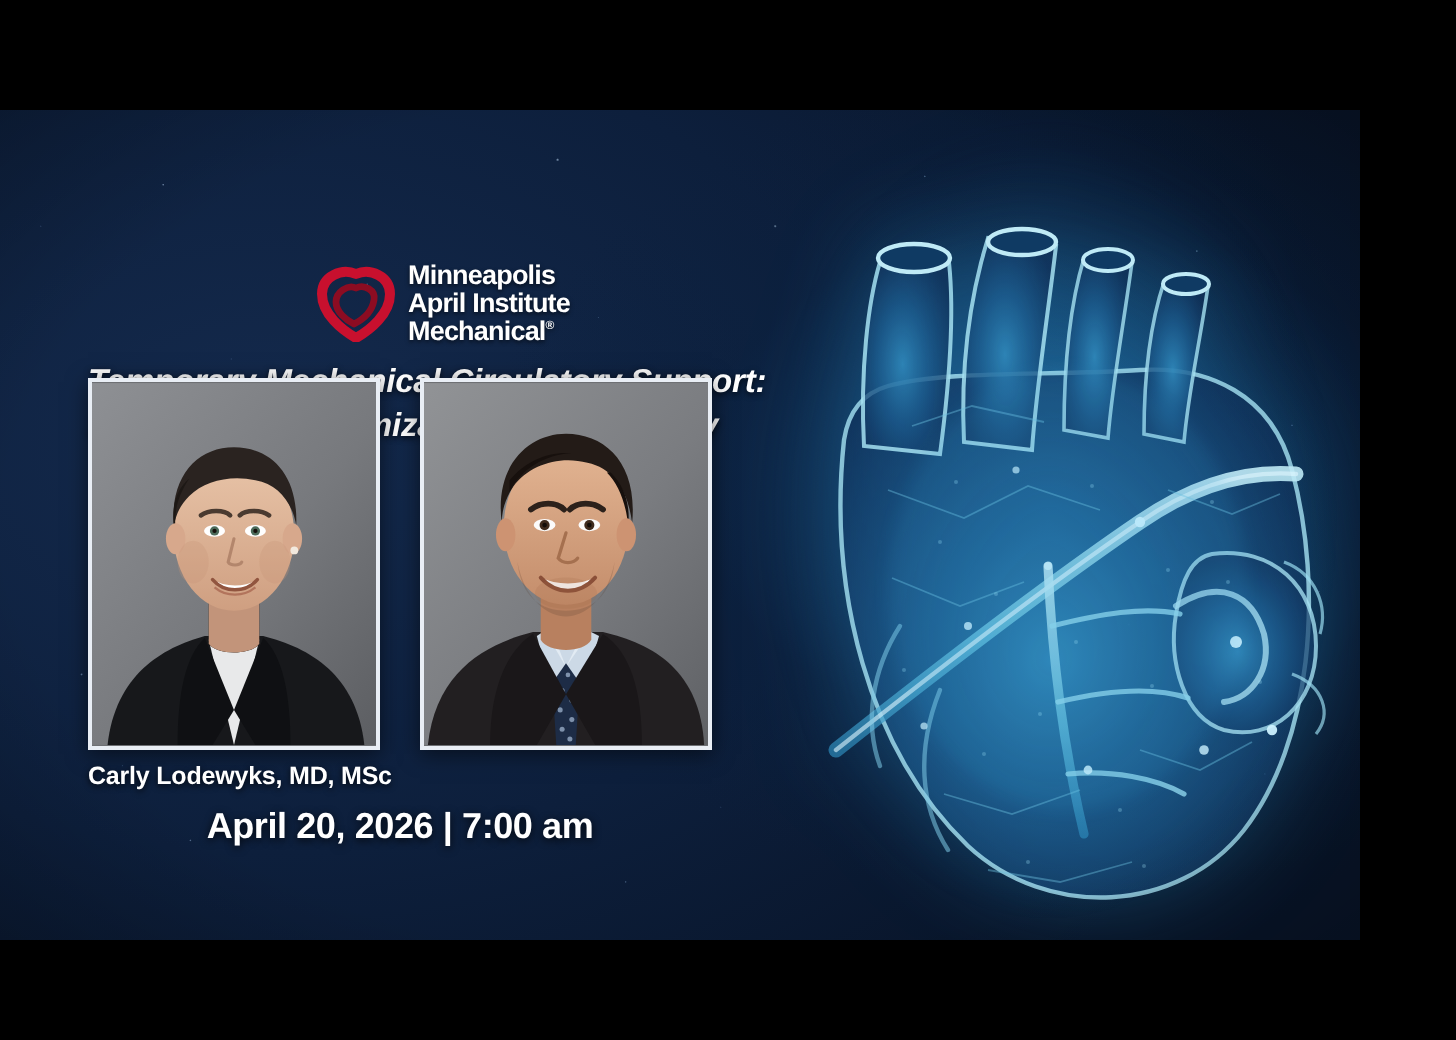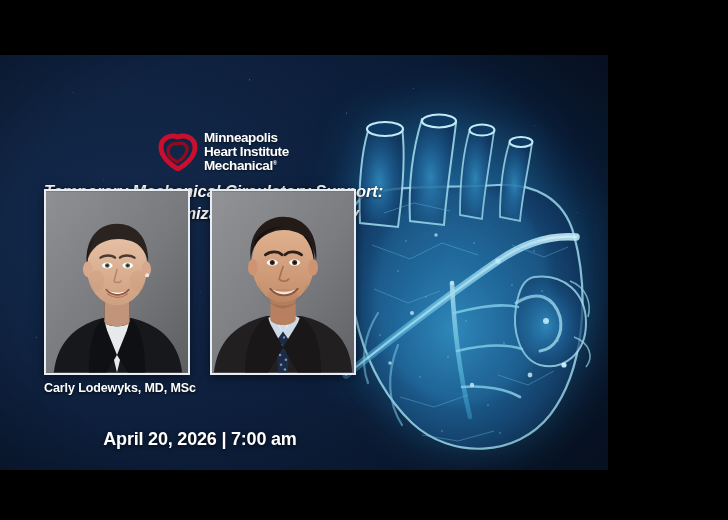--- a/index.html
+++ b/index.html
@@ -22,21 +22,21 @@
   .bar-top, .bar-bottom {
     position:absolute; left:0; width:728px;
     background:#000; z-index:40;
   }
   .bar-top { top:0; height:55px; }
   .bar-bottom { bottom:0; height:50px; }
 
   
   .canvas {
     position:absolute; left:0; top:55px;
-    width:608px; height:415px;
+    width:680px; height:415px;
     overflow:hidden;
     background:
       radial-gradient(ellipse 60% 70% at 78% 45%, rgba(16,62,104,0.85) 0%, rgba(10,32,62,0.35) 45%, rgba(0,0,0,0) 72%),
       radial-gradient(ellipse 80% 90% at 20% 40%, #142a4d 0%, #0d1f3c 55%, #081428 100%),
       linear-gradient(175deg, #11294b 0%, #0d2043 40%, #091730 75%, #050d1d 100%);
   }
 
   
   .stars {
     position:absolute; inset:0;
@@ -154,21 +154,21 @@
     color:#ffffff;
     font-size:12.5px;
     font-weight:bold;
     letter-spacing:-0.1px;
     text-shadow:0 1px 3px rgba(0,0,0,.8);
     white-space:nowrap;
   }
 
   
   .datetime {
-    position:absolute; left:44px; top:374px;
+    position:absolute; left:44px; top:348px;
     width:312px;
     text-align:center;
     color:#ffffff;
     font-size:18px;
     font-weight:bold;
     letter-spacing:-0.2px;
     text-shadow:0 1px 4px rgba(0,0,0,.8);
     z-index:20;
     white-space:nowrap;
   }
@@ -294,21 +294,21 @@
 
     <div class="logo">
       <span class="logo-mark">
         <svg viewBox="0 0 40 38" xmlns="http://www.w3.org/2000/svg">
           <path d="M20,4 C27,1 37,5 37,14 C37,24 27,32 20,36 C13,32 3,24 3,14 C3,5 13,1 20,4 Z" fill="none" stroke="#c8102e" stroke-width="5" stroke-linejoin="round"></path>
           <path d="M20,11 C24,9 30,12 29,17 C28,23 23,27 19,29 C15,27 10,23 10,18 C10,13 16,9 20,11 Z" fill="none" stroke="#8c0c22" stroke-width="3.4" stroke-linejoin="round"></path>
         </svg>
       </span>
       <span class="logo-text">
         <span>Minneapolis</span>
-        <span>Heart Institute</span>
+        <span>April Institute</span>
         <span><span>Mechanical</span><span class="reg">®</span></span>
       </span>
     </div>
 
     <div class="title">
       <div class="title-line">Temporary Mechanical Circulatory Support:</div>
       <div class="title-line">Stabilization, Optimization and Recovery</div>
     </div>
 
     <div class="photos">

